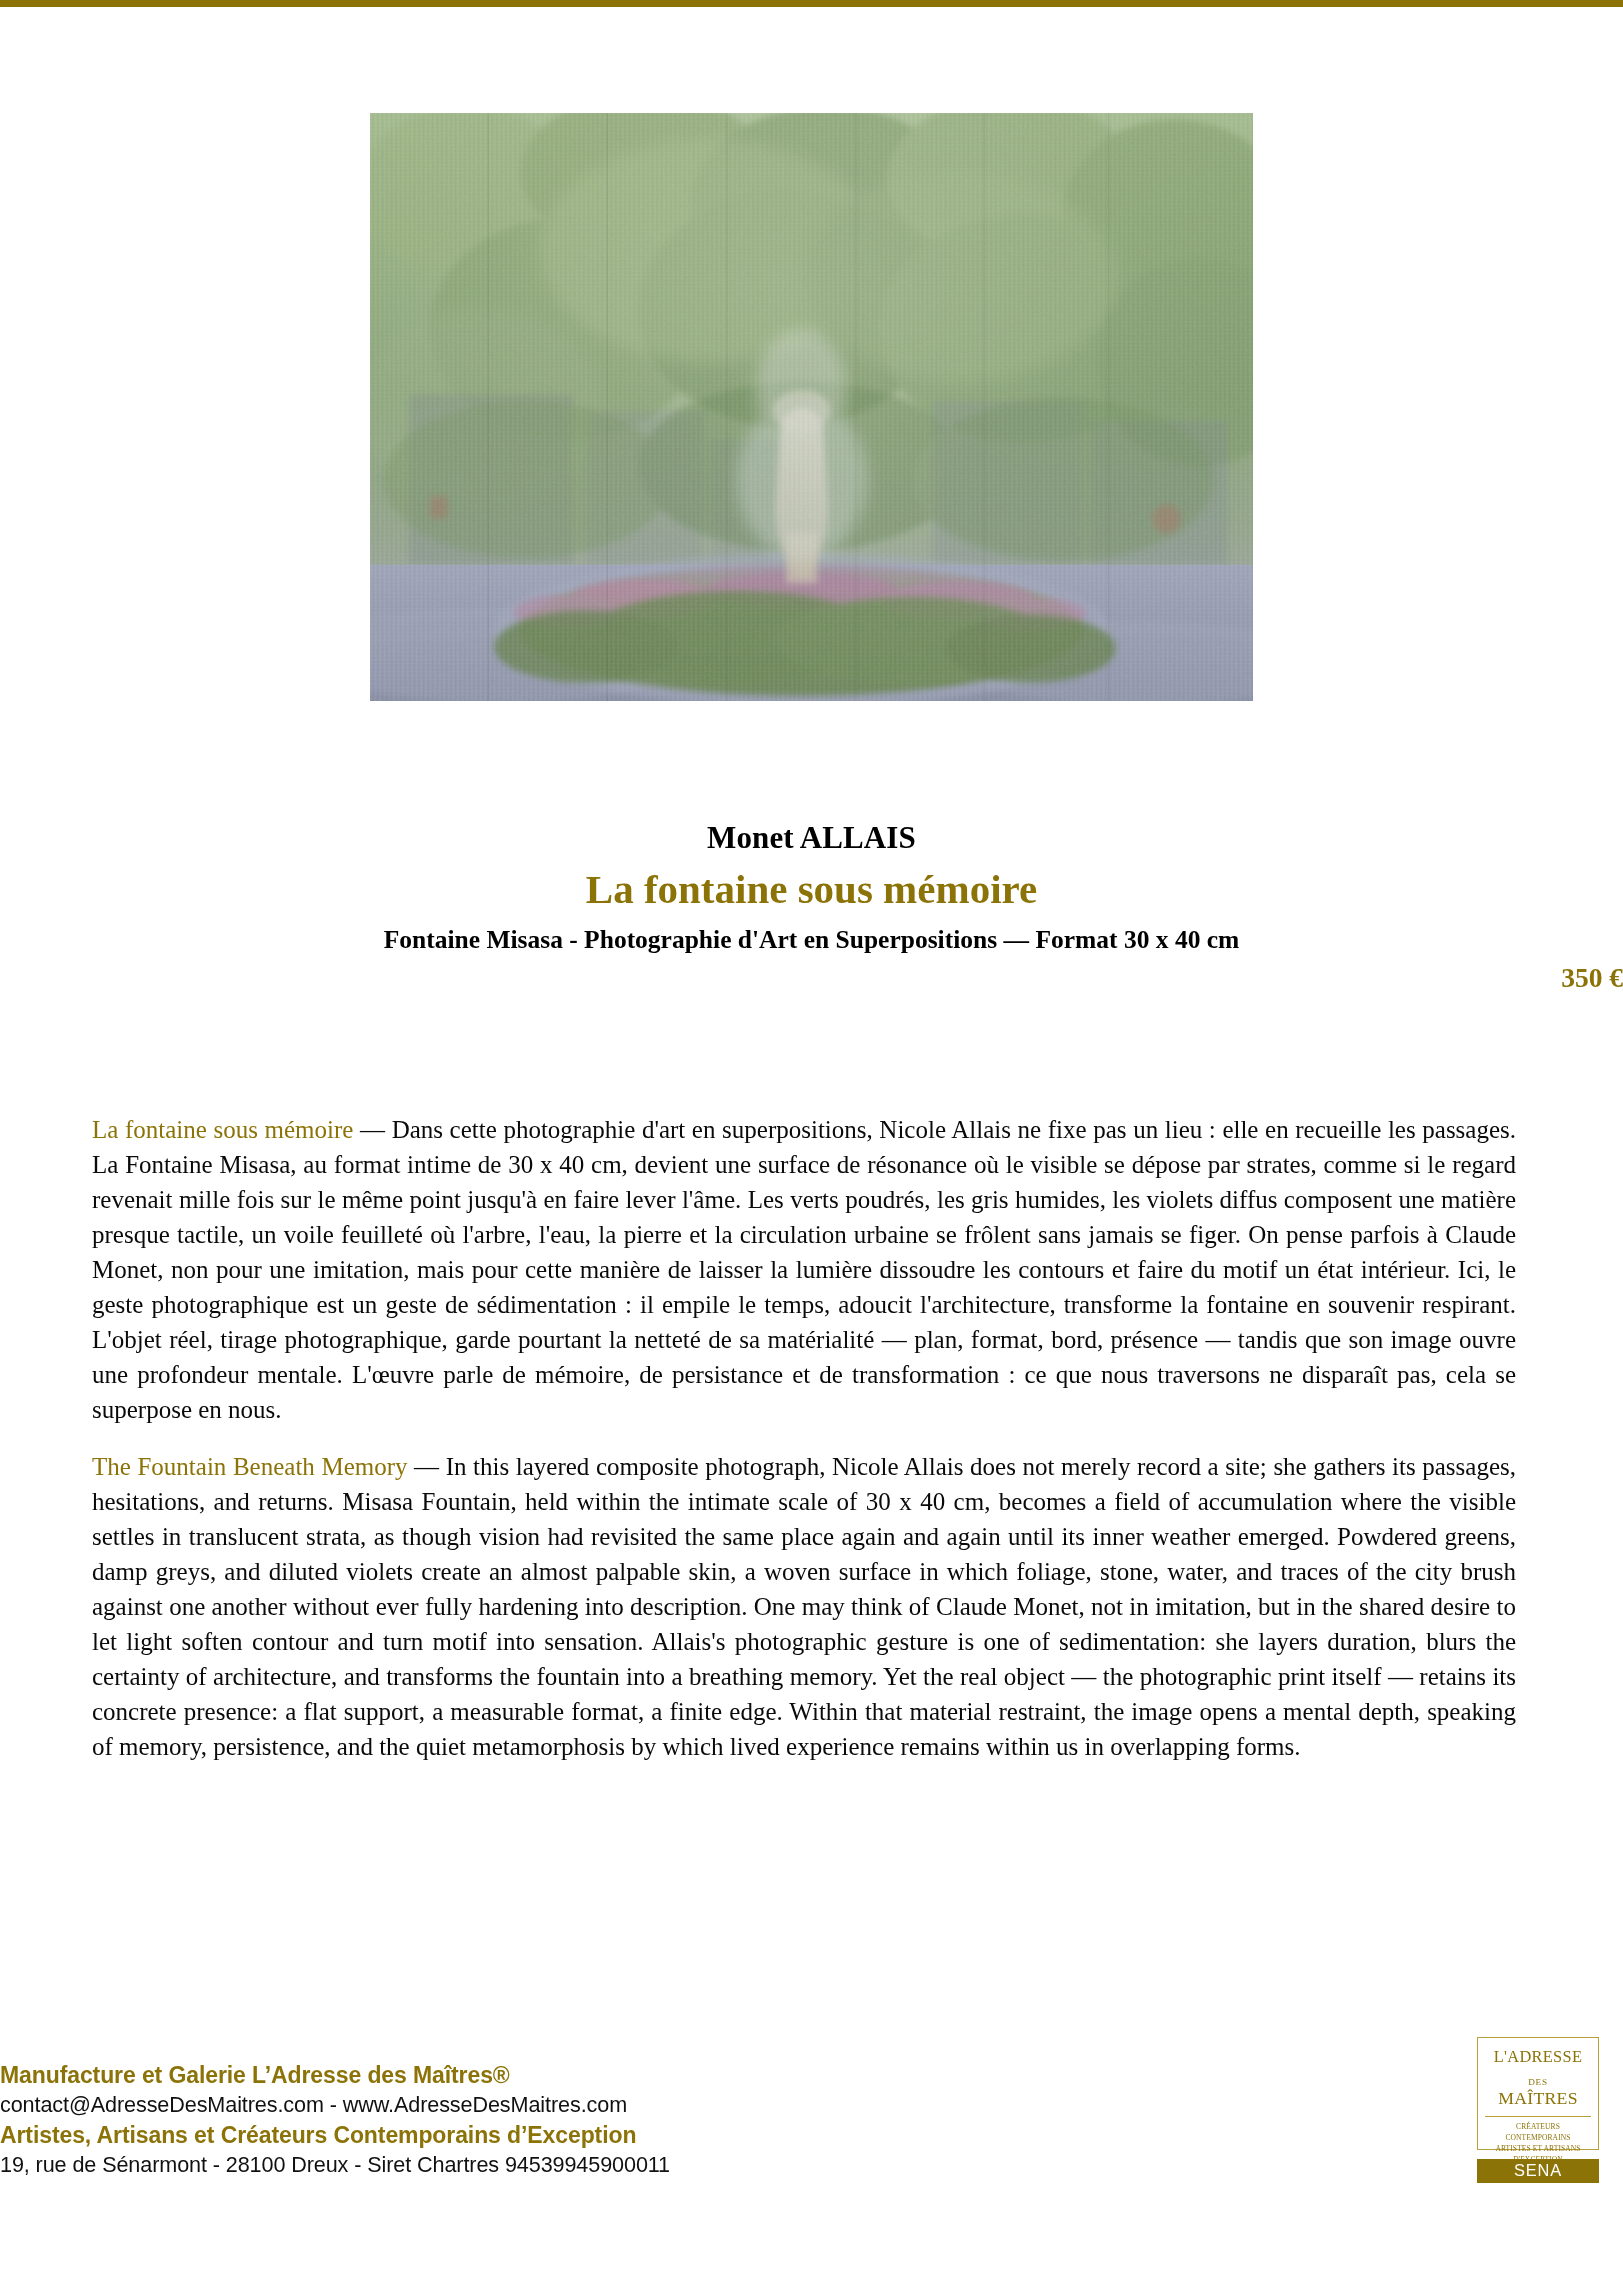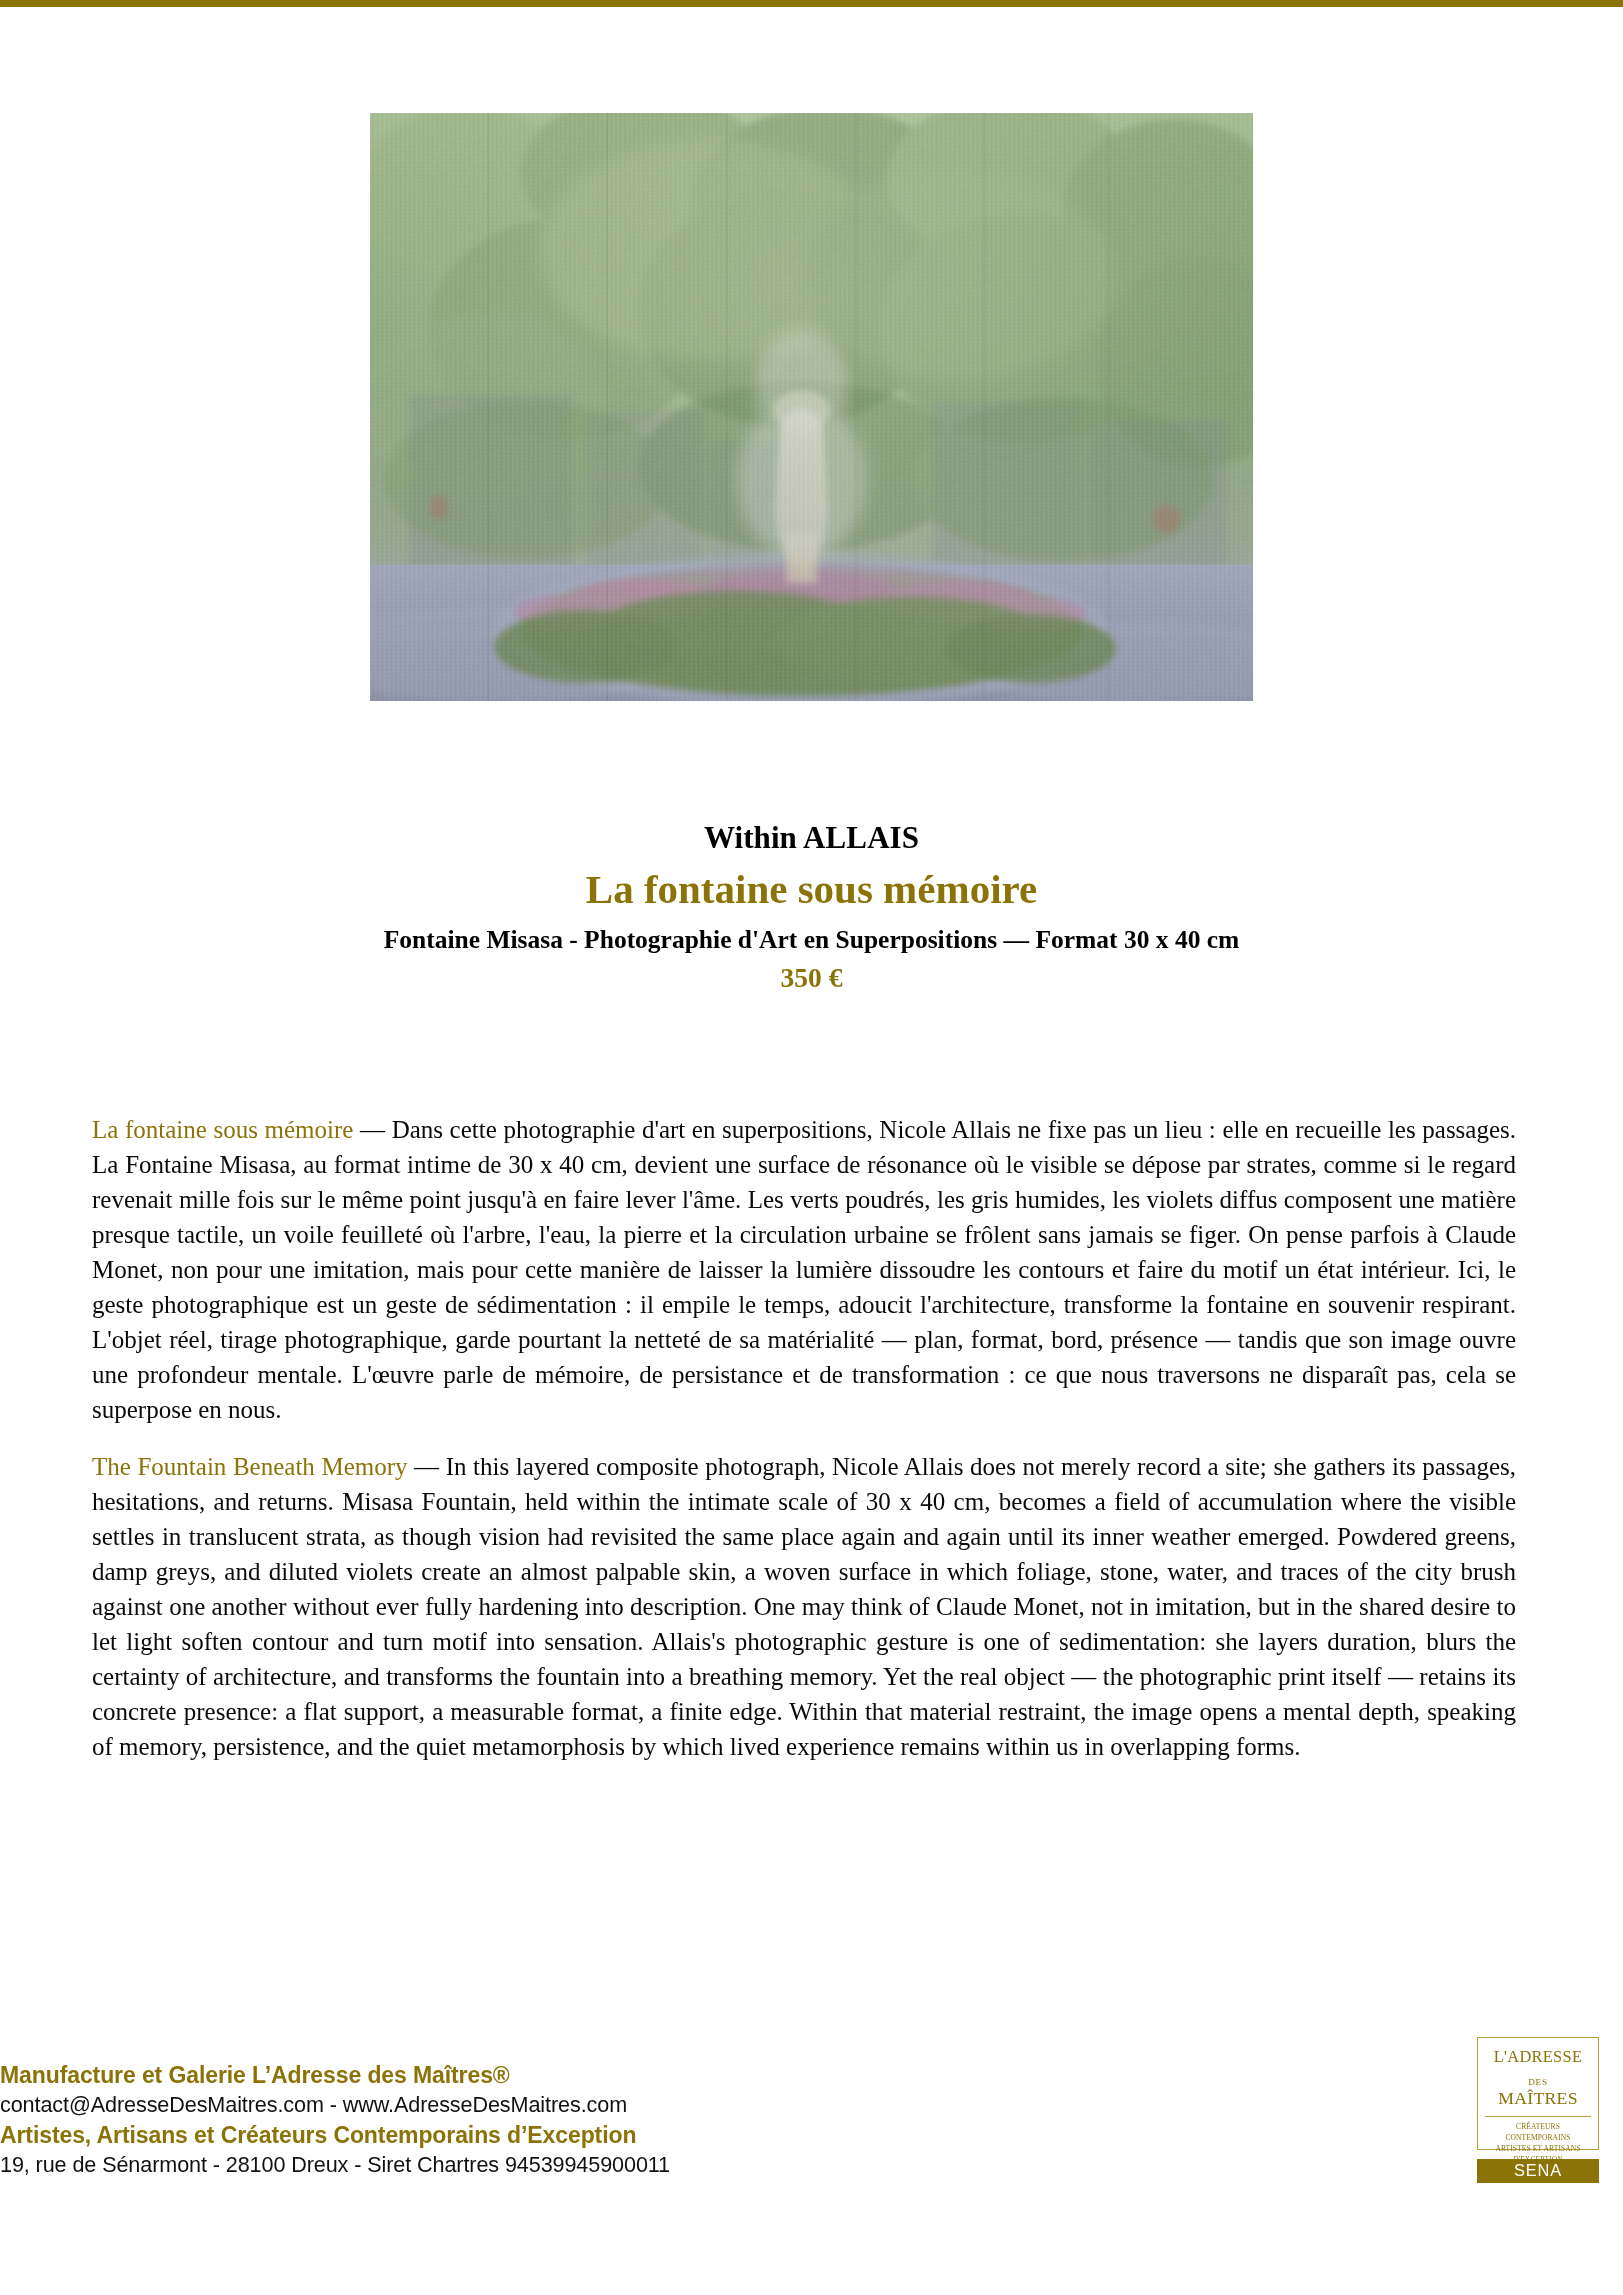--- a/index.html
+++ b/index.html
@@ -69,20 +69,21 @@
     margin: 13px 0 0 0;
     line-height: 1.15;
   }
   .work-price {
     font-family: "Liberation Serif", "DejaVu Serif", serif;
     font-weight: bold;
     font-size: 27.5px;
     color: #8C7308;
     margin: 7.9px 0 0 0;
     line-height: 1.15;
+    text-align: right;
   }
 
   
   .body-copy {
     position: absolute;
     left: 92px;
     top: 1112px;
     width: 1440px;
   }
   .para {
@@ -333,21 +334,21 @@
       <circle cx="1218" cy="620" r="22" fill="#b4584e"></circle>
       <rect x="92" y="585" width="26" height="34" fill="#b0554c"></rect>
     </g>
 
     <rect width="1350" height="898" fill="#cfd6e2" opacity="0.10"></rect>
     <rect width="1350" height="898" filter="url(#grain)" opacity="0.13"></rect>
   </svg>
 </div>
 
 <div class="titles">
-  <div class="artist-name">Within ALLAIS</div>
+  <div class="artist-name">Monet ALLAIS</div>
   <div class="work-title">La fontaine sous mémoire</div>
   <div class="work-subtitle">Fontaine Misasa - Photographie d'Art en Superpositions — Format 30 x 40 cm</div>
   <div class="work-price">350 €</div>
 </div>
 
 <div class="body-copy">
 
   <p class="para"><span class="lead-term">La fontaine sous mémoire</span><span> — </span><span>Dans cette photographie d'art en superpositions, Nicole Allais ne fixe pas un lieu : elle en recueille les passages. La Fontaine Misasa, au format intime de 30 x 40 cm, devient une surface de résonance où le visible se dépose par strates, comme si le regard revenait mille fois sur le même point jusqu'à en faire lever l'âme. Les verts poudrés, les gris humides, les violets diffus composent une matière presque tactile, un voile feuilleté où l'arbre, l'eau, la pierre et la circulation urbaine se frôlent sans jamais se figer. On pense parfois à Claude Monet, non pour une imitation, mais pour cette manière de laisser la lumière dissoudre les contours et faire du motif un état intérieur. Ici, le geste photographique est un geste de sédimentation : il empile le temps, adoucit l'architecture, transforme la fontaine en souvenir respirant. L'objet réel, tirage photographique, garde pourtant la netteté de sa matérialité — plan, format, bord, présence — tandis que son image ouvre une profondeur mentale. L'œuvre parle de mémoire, de persistance et de transformation : ce que nous traversons ne disparaît pas, cela se superpose en nous.</span></p>
 
   <p class="para"><span class="lead-term">The Fountain Beneath Memory</span><span> — </span><span>In this layered composite photograph, Nicole Allais does not merely record a site; she gathers its passages, hesitations, and returns. Misasa Fountain, held within the intimate scale of 30 x 40 cm, becomes a field of accumulation where the visible settles in translucent strata, as though vision had revisited the same place again and again until its inner weather emerged. Powdered greens, damp greys, and diluted violets create an almost palpable skin, a woven surface in which foliage, stone, water, and traces of the city brush against one another without ever fully hardening into description. One may think of Claude Monet, not in imitation, but in the shared desire to let light soften contour and turn motif into sensation. Allais's photographic gesture is one of sedimentation: she layers duration, blurs the certainty of architecture, and transforms the fountain into a breathing memory. Yet the real object — the photographic print itself — retains its concrete presence: a flat support, a measurable format, a finite edge. Within that material restraint, the image opens a mental depth, speaking of memory, persistence, and the quiet metamorphosis by which lived experience remains within us in overlapping forms.</span></p>

